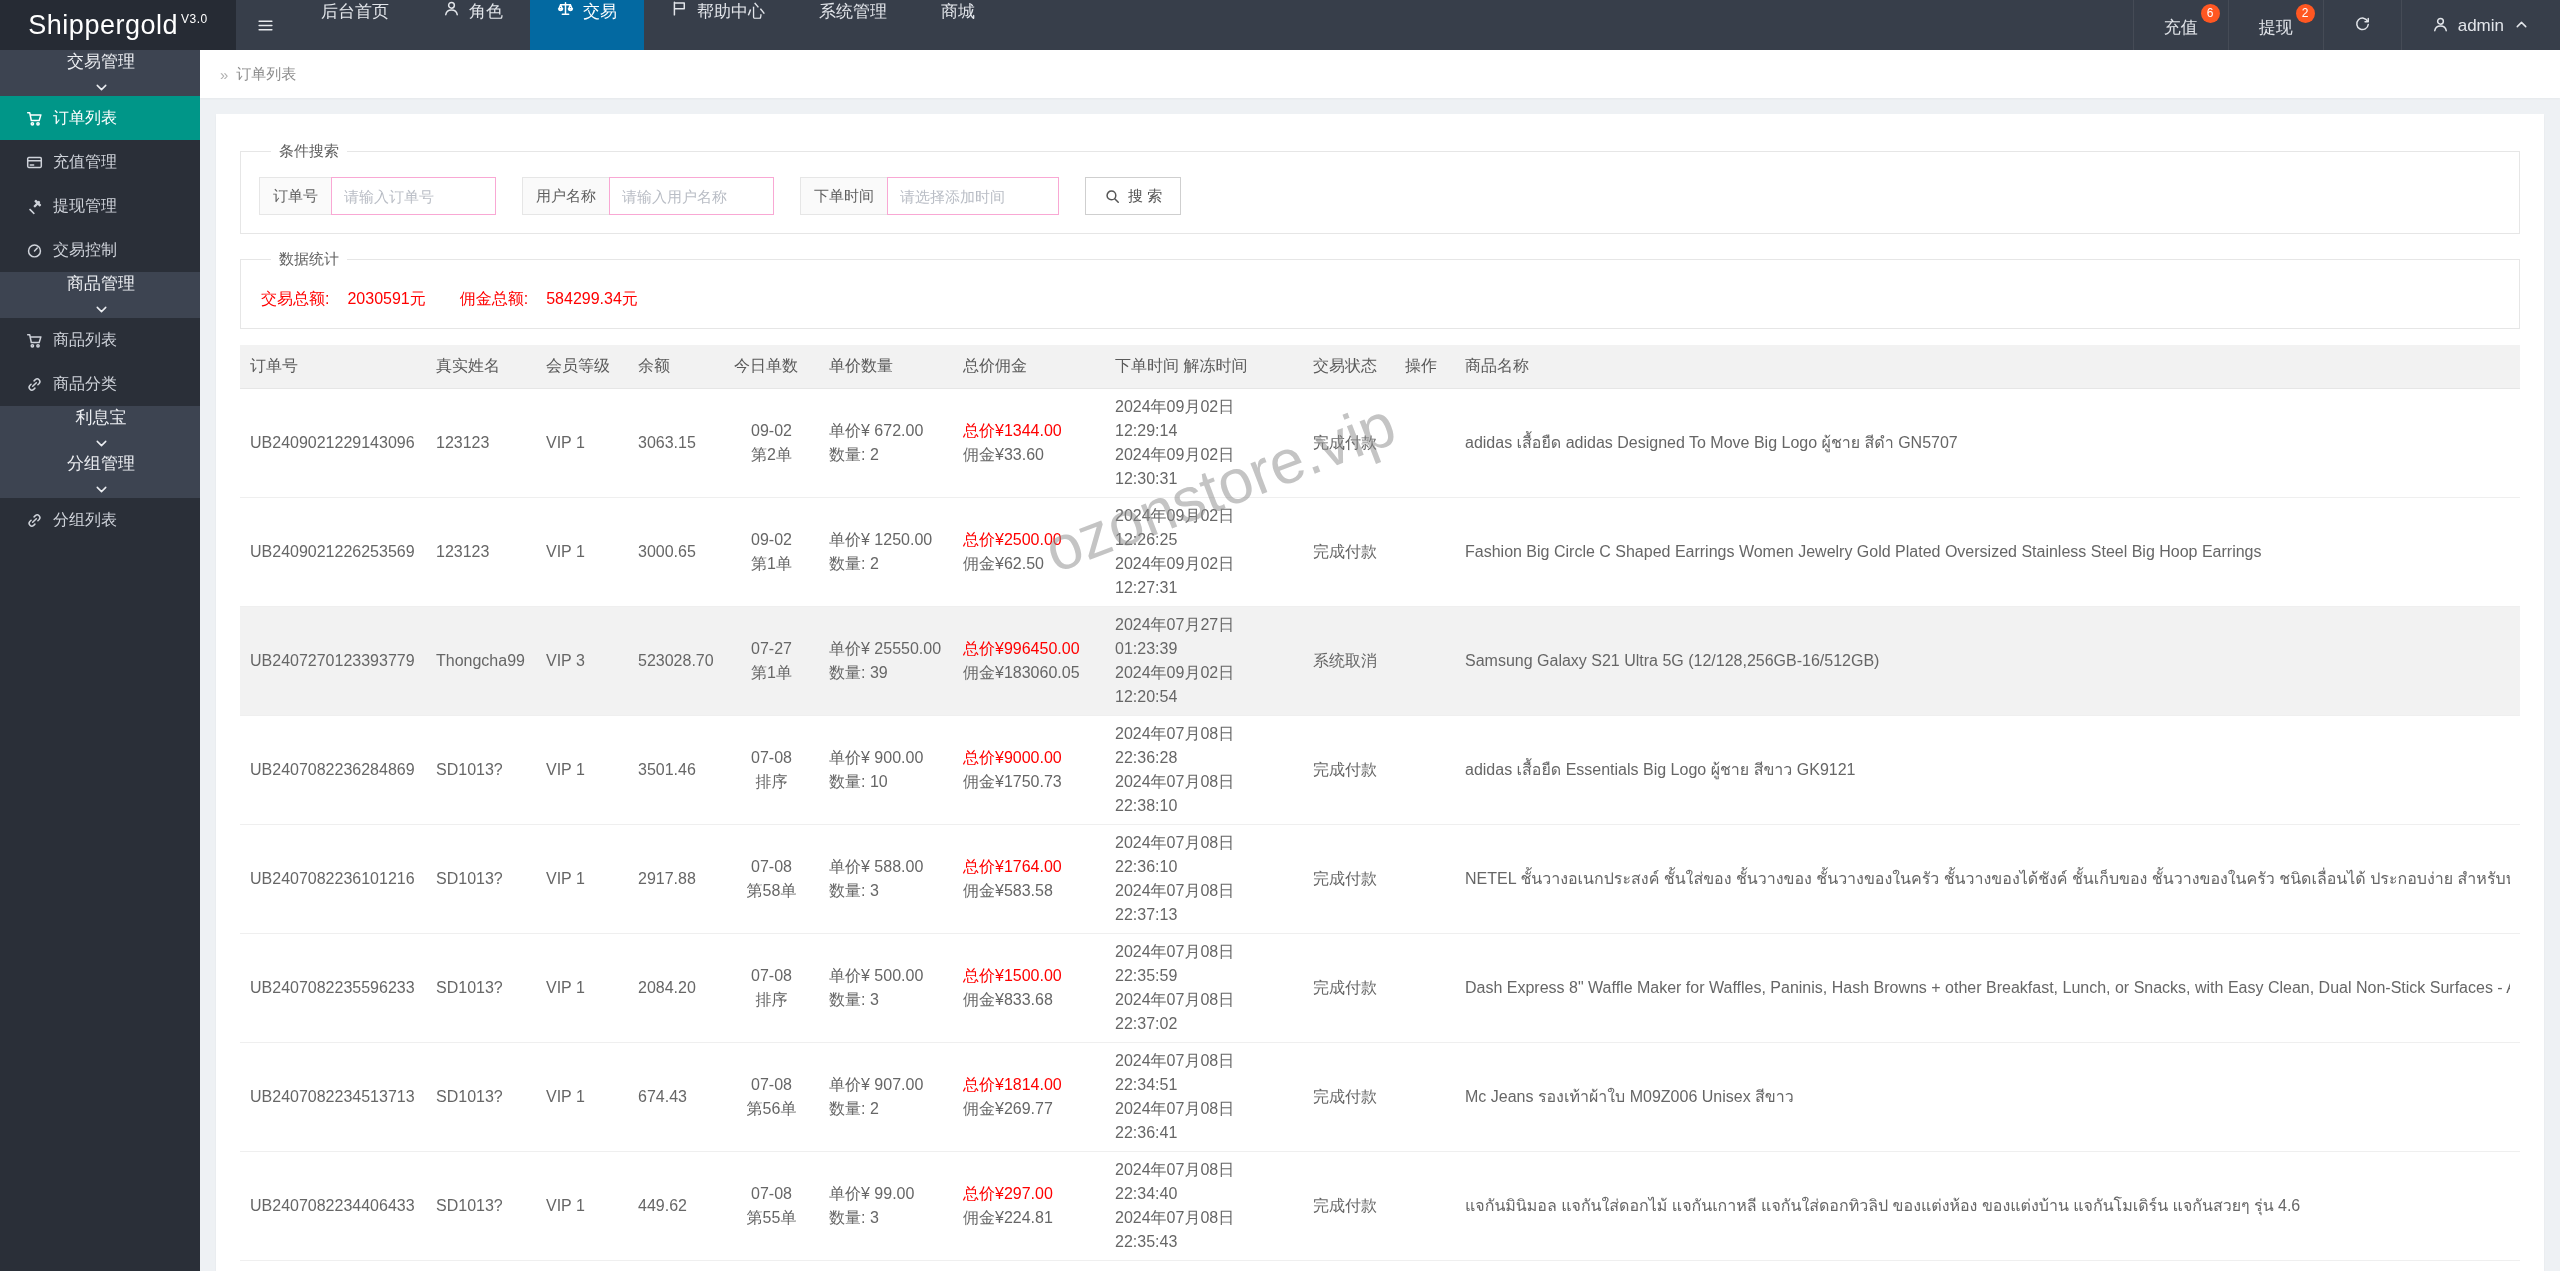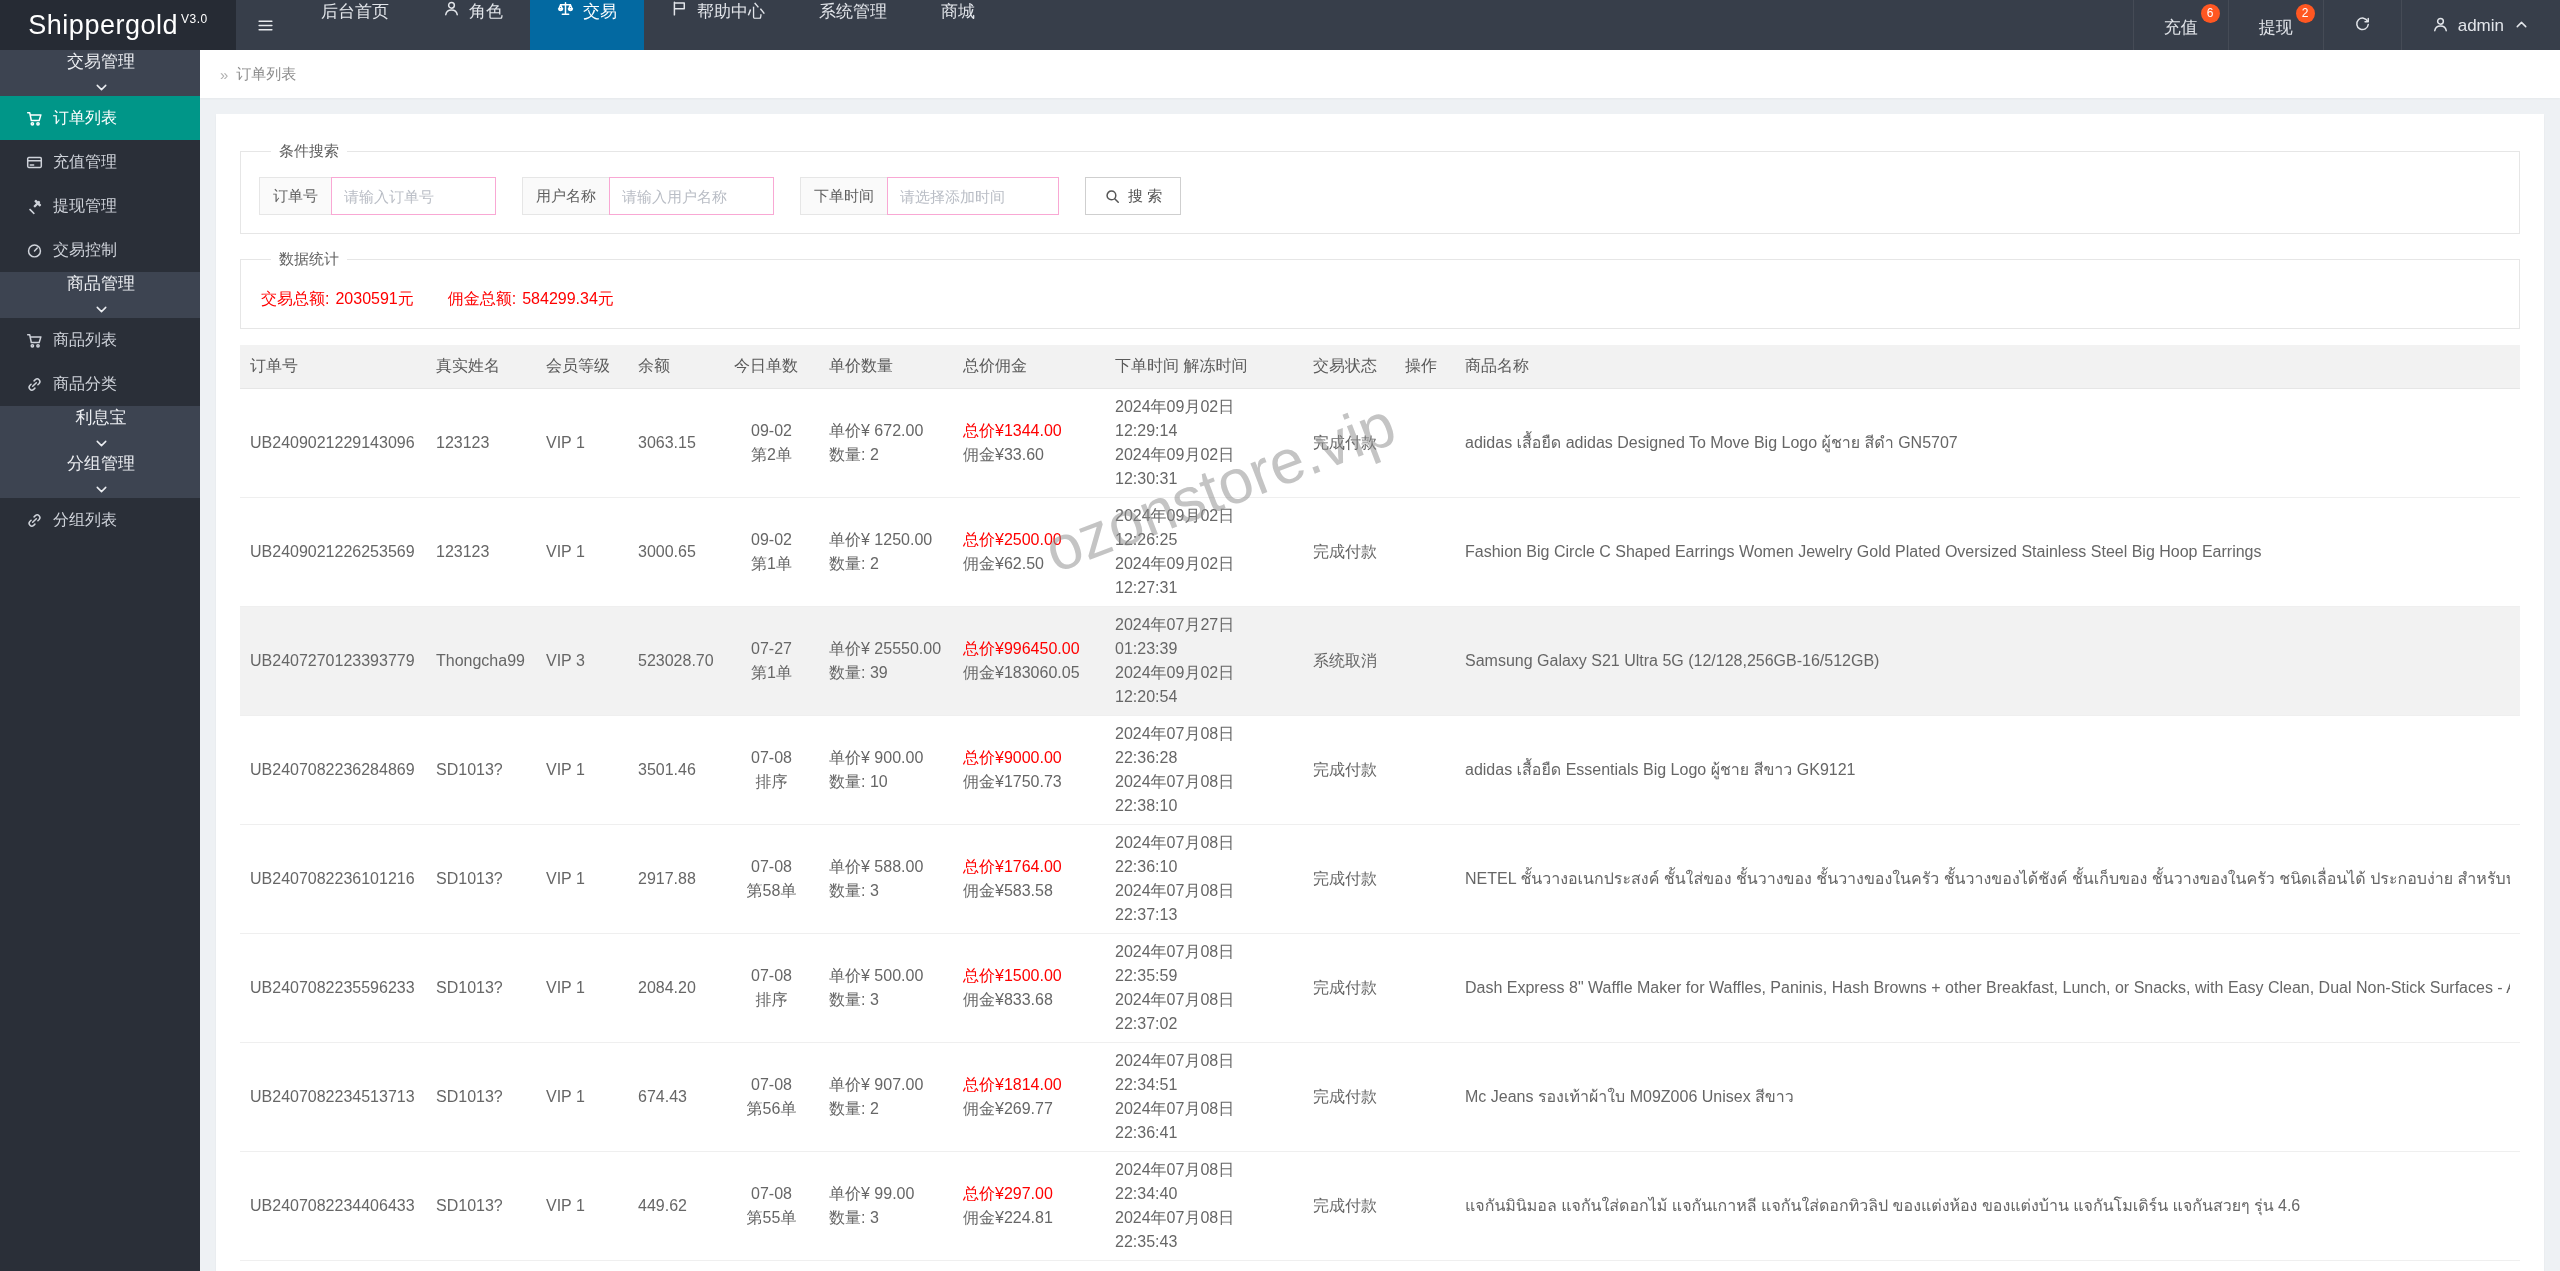--- a/index.html
+++ b/index.html
@@ -35,21 +35,21 @@
   fieldset { border:1px solid #e6e6e6; padding:16px 18px 18px; margin-bottom:16px; }
   legend { font-size:15px; color:#5f5f5f; padding:0 8px; margin-left:12px; }
   .search-row { display:flex; align-items:center; gap:26px; }
   .inp-group { display:flex; }
   .inp-label { height:38px; line-height:36px; padding:0 13px; background:#fafafa; border:1px solid #e6e6e6; border-right:none; font-size:15px; color:#5f5f5f; white-space:nowrap; }
   .inp { height:38px; width:165px; border:1px solid #f9a8d4; padding:0 12px; font-size:15px; color:#333; outline:none; background:#fff; }
   .inp.date { width:172px; }
   .inp::placeholder { color:#b9bdc5; }
   .btn-search { height:38px; padding:0 18px; border:1px solid #cfcfcf; background:#fff; font-size:15px; color:#555; display:flex; align-items:center; gap:7px; cursor:pointer; }
   .stats-line { display:flex; gap:34px; padding:4px 2px 0; font-size:16px; color:#f00; }
-  .stat-item { display:flex; gap:6px; }
+  .stat-item { display:flex; gap:18px; }
   
   table { width:100%; border-collapse:collapse; table-layout:fixed; margin-top:6px; }
   col.c1{width:186px} col.c2{width:110px} col.c3{width:92px} col.c4{width:96px}
   col.c5{width:95px} col.c6{width:134px} col.c7{width:152px} col.c8{width:198px}
   col.c9{width:92px} col.c10{width:60px}
   thead th { background:#f2f2f2; font-weight:normal; font-size:16px; color:#5a5a5a; text-align:left; padding:11px 10px; border-bottom:1px solid #e6e6e6; white-space:nowrap; }
   tbody td { font-size:16px; color:#666; padding:6px 10px; border-bottom:1px solid #efefef; vertical-align:middle; line-height:24px; }
   tbody tr { height:60px; background:#fff; }
   tbody tr.shaded { background:#f2f2f2; }
   .c-day { text-align:center; }

